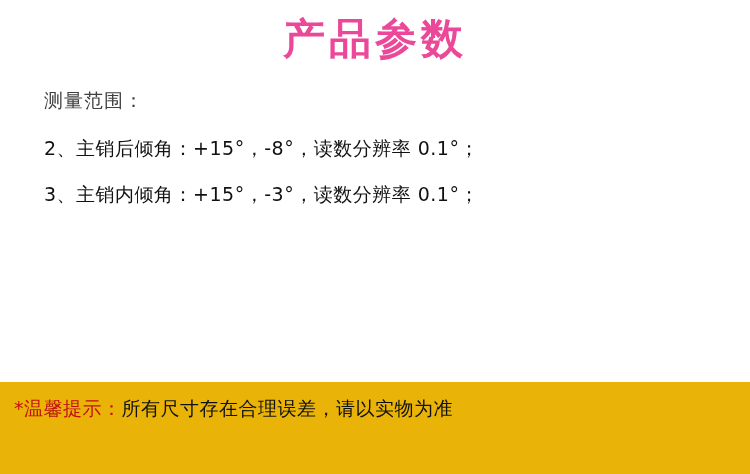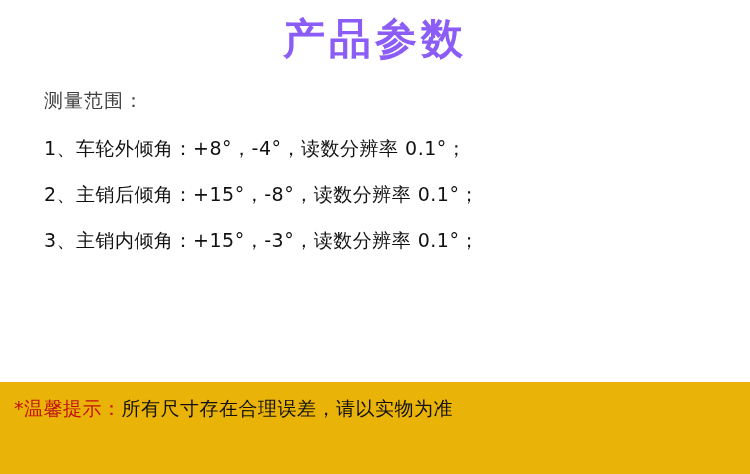--- a/index.html
+++ b/index.html
@@ -19,21 +19,21 @@
     height: 474px;
     background: #ffffff;
     box-sizing: border-box;
   }
   .title {
     text-align: center;
     font-family: "DejaVu Sans", sans-serif;
     font-weight: bold;
     font-size: 42px;
     letter-spacing: 4px;
-    color: #8b5cf6;
+    color: #ec4899;
     padding-top: 14px;
     padding-bottom: 6px;
     line-height: 1.2;
   }
   .body-block {
     padding: 18px 0 0 44px;
   }
   .lead {
     font-family: "DejaVu Sans", sans-serif;
     font-size: 19px;
@@ -89,21 +89,20 @@
 </head>
 <body>
 
 <div class="page">
 
   <div class="title">产品参数</div>
 
   <div class="body-block">
     <div class="lead">测量范围：</div>
     <ul class="spec-list">
-      <li class="spec-item">1、车轮外倾角：+8°，-4°，读数分辨率 0.1°；</li>
       <li class="spec-item">2、主销后倾角：+15°，-8°，读数分辨率 0.1°；</li>
       <li class="spec-item">3、主销内倾角：+15°，-3°，读数分辨率 0.1°；</li>
     </ul>
   </div>
 
   <div class="notice">
     <div class="notice-line">
       <span class="notice-label">*温馨提示：</span>
       <span class="notice-text">所有尺寸存在合理误差，请以实物为准</span>
     </div>

